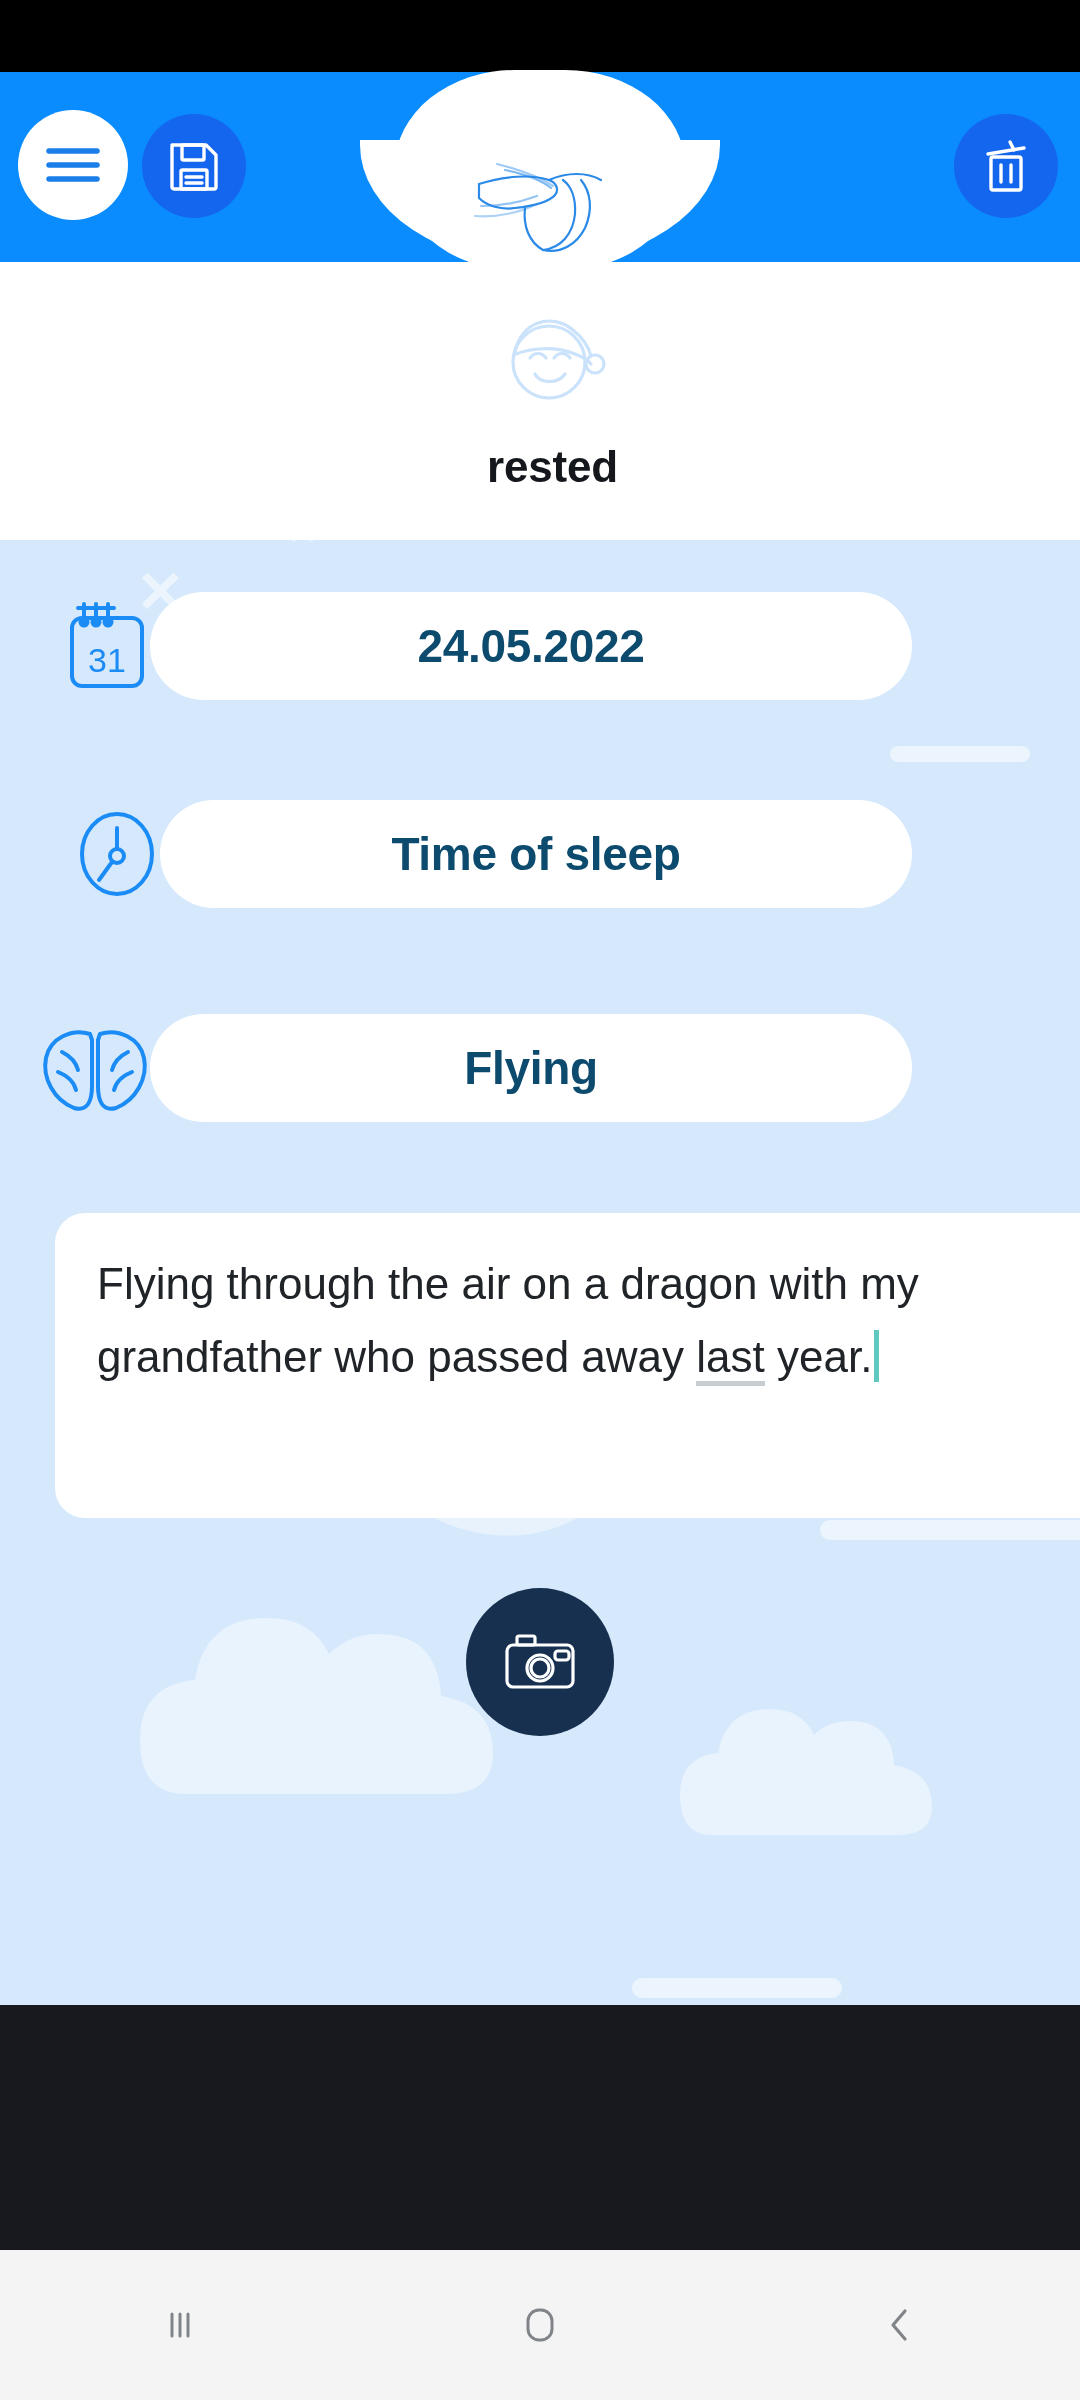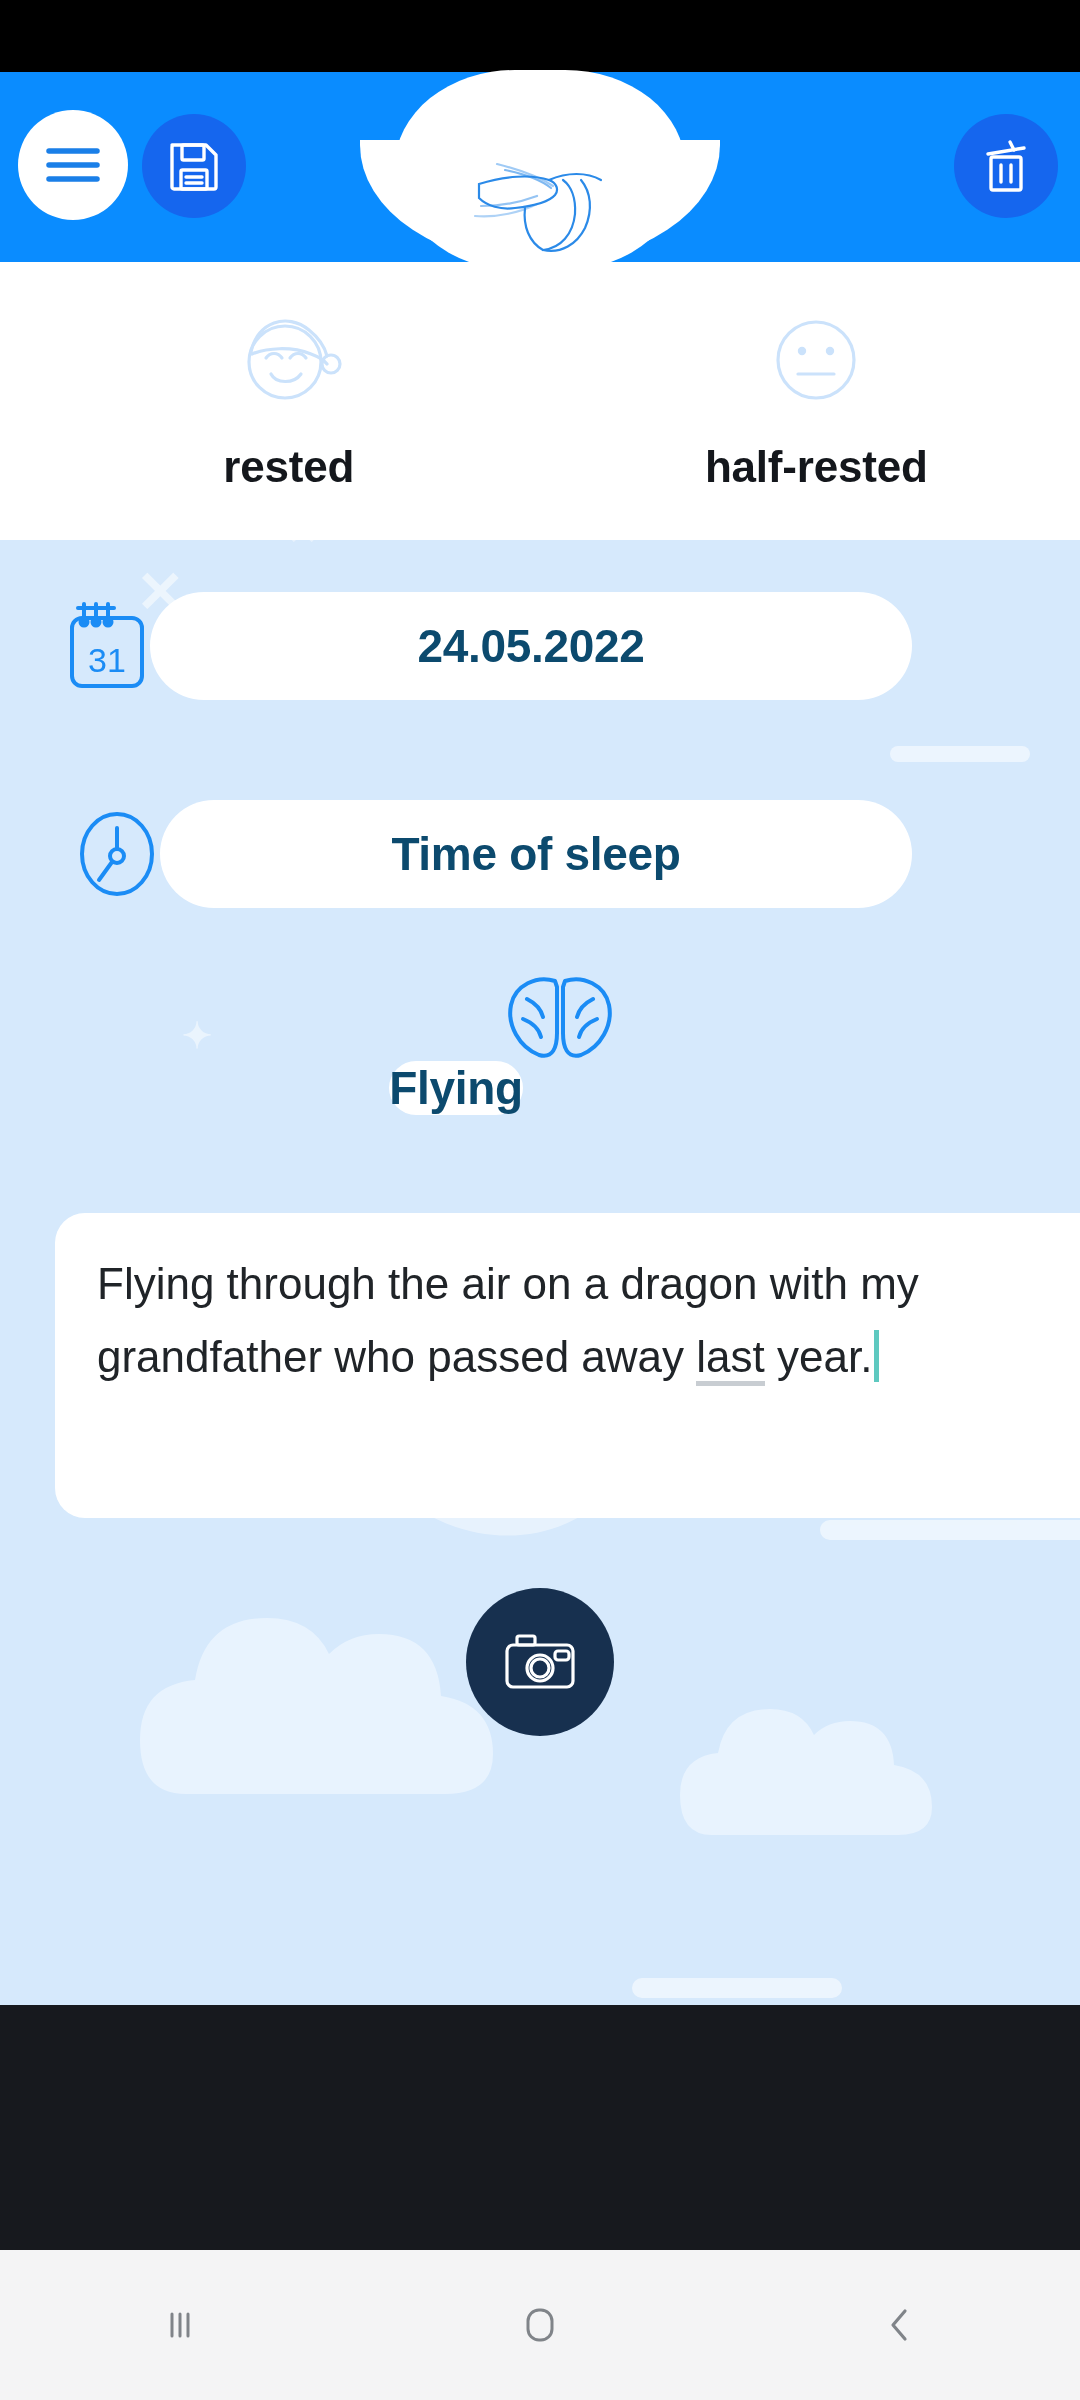--- a/index.html
+++ b/index.html
@@ -173,31 +173,20 @@
           <path d="M19 50 C34 44 58 42 78 50 C86 53 91 56 94 60"></path>
           <circle cx="98" cy="60" r="9"></circle>
           <path d="M33 54 C37 48 45 48 49 54"></path>
           <path d="M57 54 C61 48 69 48 73 54"></path>
           <path d="M38 70 C43 80 61 80 68 70"></path>
         </g>
       </svg>
       <div class="mood-label">rested</div>
     </div>
 
-    <div class="mood-item">
-      <svg class="mood-icon" viewBox="0 0 112 112">
-        <g fill="none" stroke="#cbe2fb" stroke-width="3.2" stroke-linecap="round">
-          <circle cx="56" cy="56" r="38"></circle>
-          <circle cx="42" cy="47" r="2.6" fill="#cbe2fb"></circle>
-          <circle cx="70" cy="47" r="2.6" fill="#cbe2fb"></circle>
-          <line x1="38" y1="70" x2="74" y2="70"></line>
-        </g>
-      </svg>
-      <div class="mood-label">half-rested</div>
-    </div>
 
   </div>
 
   <div class="content">
 
     <svg class="deco" style="left:120px;top:600px;width:980px;height:880px;" viewBox="0 0 980 880">
       <g fill="#ffffff" opacity=".42">
         <path d="M310 140 C300 250 360 345 470 370 C400 420 290 395 245 310 C200 225 240 155 310 140 Z"></path>
       </g>
       <g fill="#e8f3fe">
@@ -253,21 +242,21 @@
             <line x1="43" y1="20" x2="43" y2="41"></line>
             <line x1="38" y1="54" x2="25" y2="72"></line>
           </g>
         </svg>
       </div>
       <div class="field-pill">
         <span class="field-text">Time of sleep</span>
       </div>
     </div>
 
-    <div class="field-row" style="top:429px;flex-direction:column;">
+    <div class="field-row" style="top:462px;">
       <div class="field-icon">
         <svg width="110" height="92" viewBox="0 0 110 92">
           <g fill="none" stroke="#1b8cf5" stroke-width="4" stroke-linecap="round" stroke-linejoin="round">
             <path d="M50 12 C32 6 10 16 6 36 C2 56 14 78 34 86 C48 90 52 78 52 64 L52 18 Z"></path>
             <path d="M60 12 C78 6 100 16 104 36 C108 56 96 78 76 86 C62 90 58 78 58 64 L58 18 Z"></path>
             <path d="M22 30 C30 34 36 40 38 48"></path>
             <path d="M18 50 C28 54 34 60 36 68"></path>
             <path d="M88 30 C80 34 74 40 72 48"></path>
             <path d="M92 50 C82 54 76 60 74 68"></path>
           </g>

